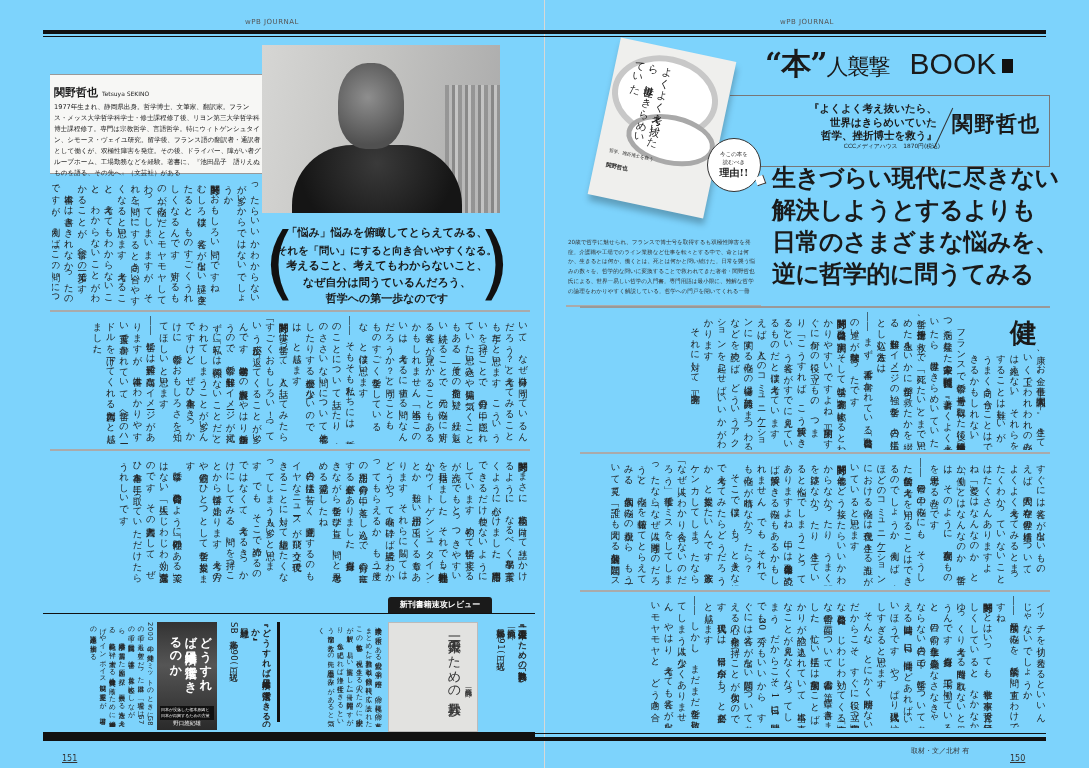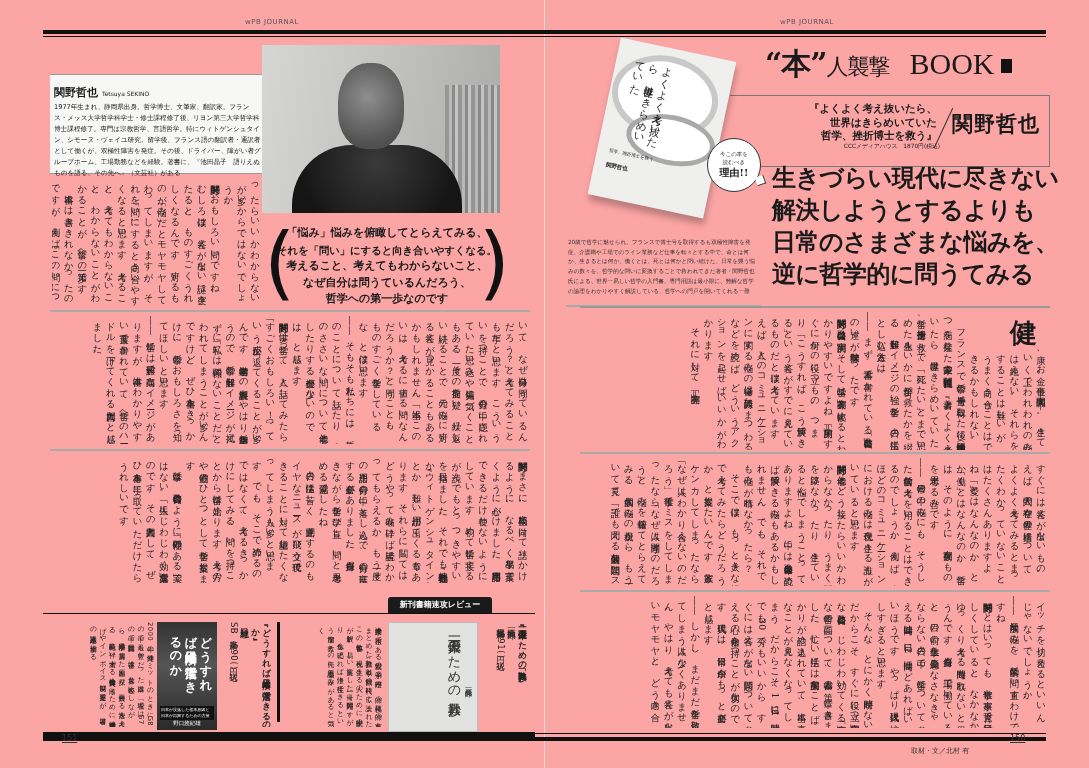--- a/index.html
+++ b/index.html
@@ -1,39 +1,39 @@
 <!DOCTYPE html>
 <html><head>
 <meta charset="utf-8">
 <style>
   * { box-sizing: border-box; margin: 0; padding: 0; }
   html, body { width: 1089px; height: 768px; overflow: hidden; background: #f4f4f2; }
   body { font-family: "DejaVu Sans", sans-serif; color: #1a1a1a; position: relative; }
-  .spread { position: absolute; left: 0; top: 0; width: 1089px; height: 768px; background: #fca5a5; }
+  .spread { position: absolute; left: 0; top: 0; width: 1089px; height: 768px; background: #7dd3fc; }
   .gutter { position: absolute; left: 544px; top: 0; width: 1px; height: 768px; background: #d8d8d6; }
   .journal { position: absolute; top: 18px; font-size: 7px; letter-spacing: 0.5px; color: #555; }
   .rule-thick { position: absolute; height: 4px; background: #111; }
   .rule-thin { position: absolute; height: 1px; background: #111; }
   .vtext { writing-mode: vertical-rl; font-family: "DejaVu Serif", serif; font-size: 9.3px; line-height: 13.3px; color: #222; overflow: hidden; letter-spacing: 0.4px; }
   .vtext .spk { font-family: "DejaVu Sans", sans-serif; font-weight: bold; }
   .hsep { position: absolute; height: 2px; background: #aaa; }
   .bio { position: absolute; left: 50px; top: 74px; width: 215px; height: 100px; border-top: 1px solid #999; border-bottom: 1px solid #999; padding: 6px 4px; background: #f7f7f5; }
   .bio .name { font-weight: bold; font-size: 11px; }
   .bio .roman { font-size: 6px; margin-left: 4px; }
   .bio .desc { font-size: 6.6px; line-height: 11px; margin-top: 2px; color: #222; }
   .photo { position: absolute; left: 262px; top: 45px; width: 238px; height: 168px; background: linear-gradient(180deg,#cfcfcf 0%,#bdbdbd 60%,#9a9a9a 100%); overflow: hidden; }
   .photo .wall { position: absolute; left: 0; top: 0; width: 238px; height: 168px; background: linear-gradient(100deg,#d6d6d4 0%,#c4c4c2 45%,#aaa 100%); }
   .photo .shelf { position: absolute; right: 0; top: 40px; width: 55px; height: 128px; background: repeating-linear-gradient(90deg,#888 0 4px,#bbb 4px 7px,#777 7px 10px,#ccc 10px 13px); opacity: .7; }
   .photo .head { position: absolute; left: 76px; top: 18px; width: 66px; height: 86px; border-radius: 45% 45% 42% 42%; background: radial-gradient(circle at 45% 40%,#8e8e8e,#505050 75%); }
   .photo .body { position: absolute; left: 30px; top: 100px; width: 170px; height: 90px; border-radius: 60px 60px 0 0; background: radial-gradient(circle at 50% 20%,#3a3a3a,#151515 70%); }
   .quote { position: absolute; left: 262px; top: 222px; width: 250px; height: 88px; text-align: center; font-weight: bold; font-size: 11px; line-height: 16.5px; padding-top: 3px; }
   .quote .paren { position: absolute; top: 0; font-size: 80px; font-weight: normal; line-height: 82px; color: #111; }
   .book-head { position: absolute; left: 765px; top: 44px; font-family: "DejaVu Serif", serif; font-size: 30px; font-weight: bold; letter-spacing: -1px; }
   .book-head .small { font-size: 22px; font-weight: normal; }
-  .book-head .word { font-family: Liberation Serif, serif; font-weight: normal; font-size: 30px; margin-left: 20px; letter-spacing: 0; }
+  .book-head .word { font-family: Liberation Sans, sans-serif; font-weight: normal; font-size: 30px; margin-left: 20px; letter-spacing: 0; }
   .book-head .sq { display: inline-block; width: 11px; height: 14px; background: #111; margin-left: 6px; vertical-align: middle; }
   .infobox { position: absolute; left: 730px; top: 95px; width: 320px; height: 72px; border: 1px solid #777; border-left: none; }
   .infobox .title { position: absolute; left: 62px; top: 6px; width: 145px; text-align: right; font-weight: bold; font-size: 10.5px; line-height: 13.5px; }
   .infobox .pub { position: absolute; left: 60px; top: 46px; width: 150px; text-align: right; font-size: 5.8px; }
   .infobox .slash { position: absolute; left: 213px; top: 10px; width: 1px; height: 44px; background: #333; transform: rotate(25deg); }
   .infobox .author { position: absolute; left: 222px; top: 14px; font-weight: bold; font-size: 21px; letter-spacing: 1px; }
   .cover { position: absolute; left: 603px; top: 48px; width: 118px; height: 160px; transform: rotate(12deg); background: #efefed; box-shadow: 2px 6px 6px rgba(0,0,0,.25); overflow: hidden; }
   .cover .blob1 { position: absolute; left: 8px; top: 14px; width: 95px; height: 70px; border-radius: 50%; background: #fff; box-shadow: 0 0 0 6px #c8c8c8; }
   .cover .blob2 { position: absolute; left: 30px; top: 70px; width: 80px; height: 40px; border-radius: 50%; background: #fff; box-shadow: 0 0 0 5px #a9a9a9; }
   .cover .ctitle { position: absolute; left: 18px; top: 12px; writing-mode: vertical-rl; font-family: "DejaVu Serif", serif; font-size: 10.5px; line-height: 14px; height: 86px; }
@@ -42,21 +42,21 @@
   .bubble { position: absolute; left: 707px; top: 138px; width: 54px; height: 54px; border: 1px solid #333; border-radius: 50%; background: #fff; text-align: center; font-family: "DejaVu Serif", serif; font-size: 5.5px; line-height: 8px; padding-top: 11px; }
   .bubble .big { font-size: 10px; line-height: 13px; font-weight: bold; }
   .bubble:after { content: ""; position: absolute; right: -5px; bottom: 6px; width: 8px; height: 8px; border-right: 1px solid #333; border-bottom: 1px solid #333; background: #fff; transform: rotate(-20deg); }
   .headline { position: absolute; left: 772px; top: 162px; font-family: "DejaVu Serif", serif; font-weight: bold; font-size: 24px; line-height: 32px; letter-spacing: -0.5px; }
   .caption { position: absolute; left: 568px; top: 238px; width: 190px; font-size: 5.6px; line-height: 9.7px; color: #333; }
   .kenji { position: absolute; left: 1010px; top: 318px; font-family: "DejaVu Sans", sans-serif; font-weight: bold; font-size: 27px; line-height: 30px; }
   .review-tab { position: absolute; left: 388px; top: 597px; width: 104px; height: 16px; background: #1a1a1a; color: #fff; font-size: 8px; font-weight: bold; text-align: center; line-height: 16px; border-radius: 3px 3px 0 0; }
   .review-box { position: absolute; top: 613px; height: 120px; border: 1.5px solid #111; border-left: none; border-right: none; }
   .rbook { position: absolute; background: #d0d0ce; }
   .rcover-dark { background: linear-gradient(180deg,#333 0%,#555 40%,#2a2a2a 100%); color: #fff; }
-  .folio { position: absolute; top: 734px; font-size: 8px; color: #333; text-decoration: underline; }
+  .folio { position: absolute; top: 754px; font-size: 8px; color: #333; text-decoration: underline; }
   .credit { position: absolute; top: 746px; font-size: 7px; color: #333; }
 </style>
 </head>
 <body>
 
 <div class="spread">
   <div class="gutter"></div>
 
   <div class="journal" style="left:245px;">wPB JOURNAL</div>
   <div class="journal" style="left:780px;">wPB JOURNAL</div>

